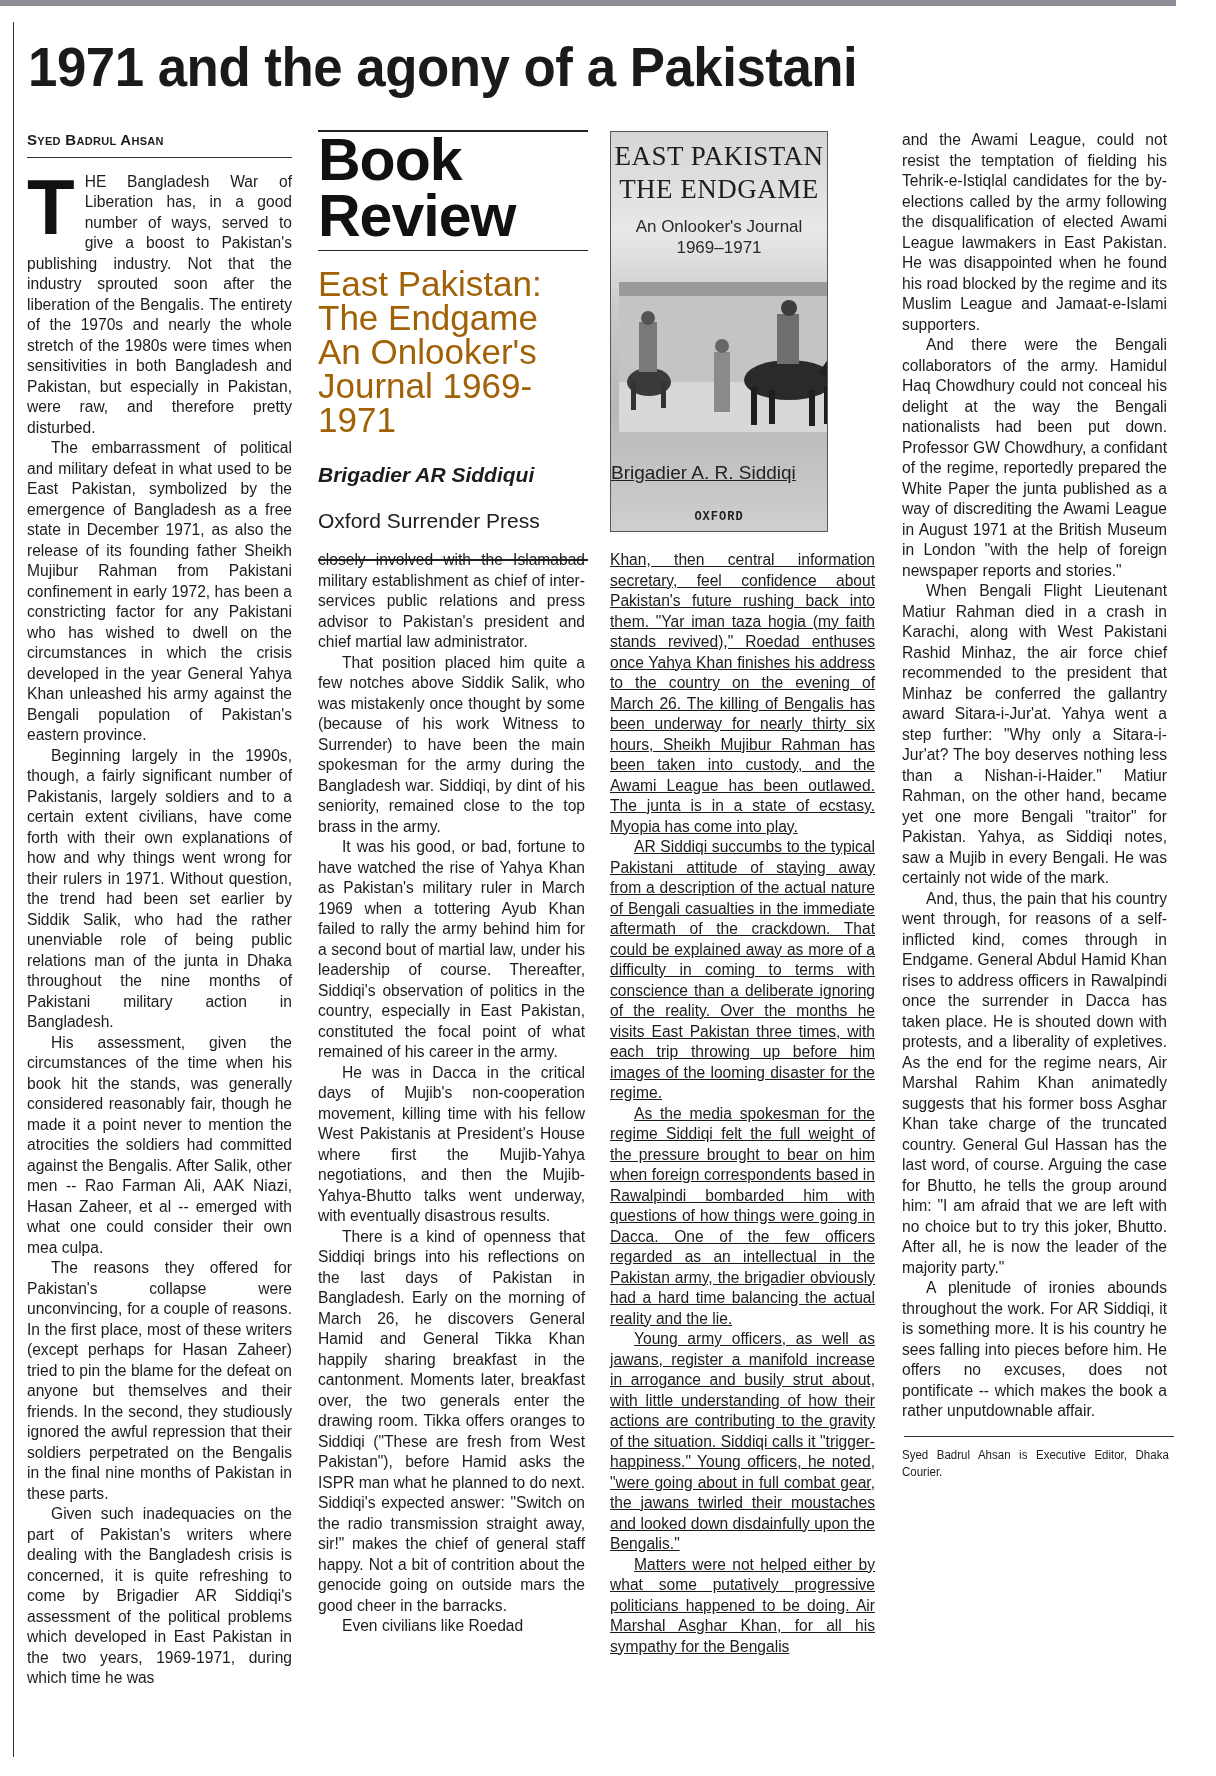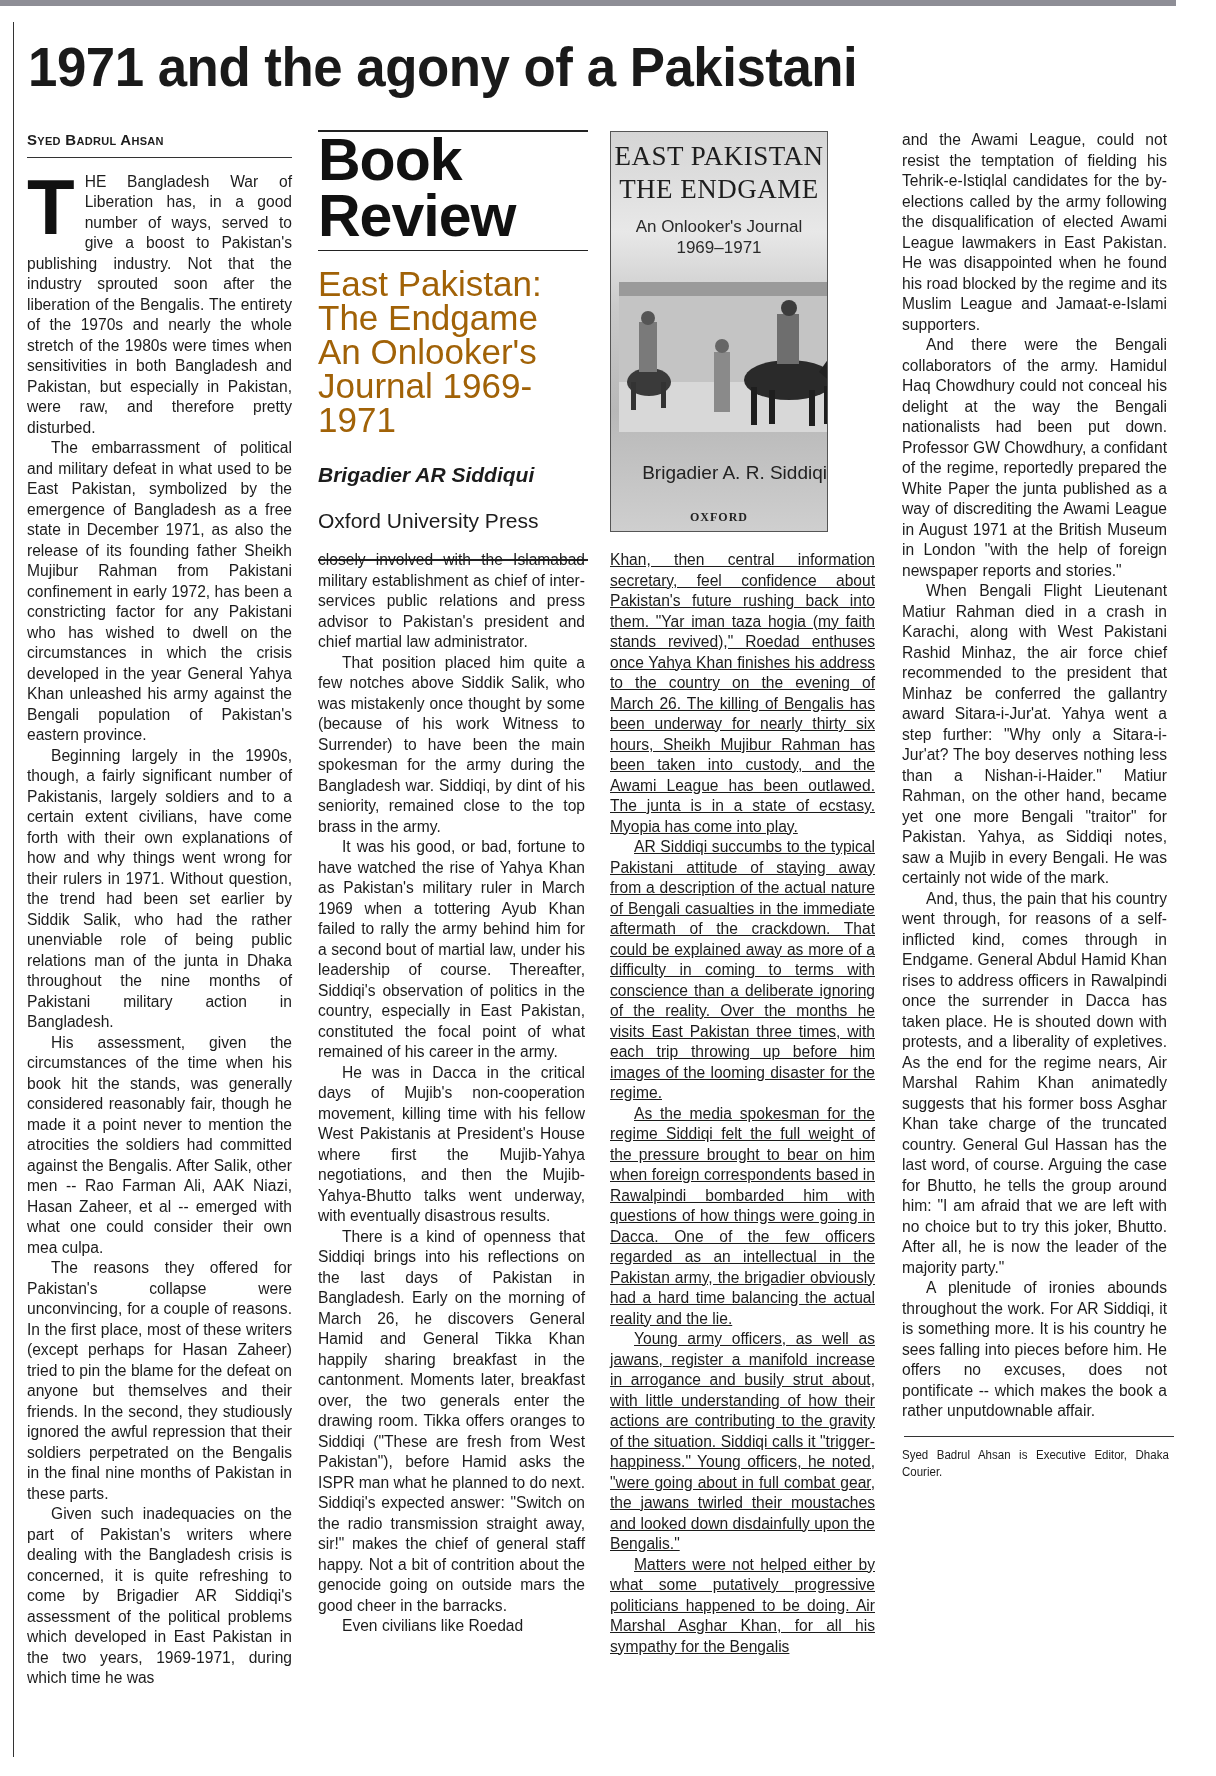--- a/index.html
+++ b/index.html
@@ -39,23 +39,23 @@
   .cover {
     position: absolute; left: 610px; top: 131px; width: 218px; height: 401px;
     background: linear-gradient(#d5d5d5 0%, #e8e8e8 25%, #c9c9c9 45%, #b8b8b8 70%, #cfcfcf 100%);
     border: 1px solid #555; box-sizing: border-box; overflow: hidden;
   }
   .cover .ct1 { position: absolute; left: 0; right: 0; top: 8px; text-align: center;
     font-family: "Liberation Serif", serif; font-size: 27px; line-height: 33px; color: #1e1e1e; letter-spacing: 0.5px; }
   .cover .ct2 { position: absolute; left: 0; right: 0; top: 84px; text-align: center;
     font-size: 17px; line-height: 21px; color: #2a2a2a; }
   .cover .scene { position: absolute; left: 8px; right: 8px; top: 150px; height: 150px; }
-  .cover .ca { position: absolute; left: 0; right: 0; top: 330px; text-align: right; font-size: 19px; color: #222; }
+  .cover .ca { position: absolute; left: 0; right: 0; top: 330px; text-align: left; font-size: 19px; color: #222; text-decoration: underline; }
   .cover .cp { position: absolute; left: 0; right: 0; top: 378px; text-align: center;
-    font-family: Liberation Serif, serif; font-size: 12px; font-weight: bold; letter-spacing: 1px; color: #222; }
+    font-family: Liberation Mono, monospace; font-size: 12px; font-weight: bold; letter-spacing: 1px; color: #222; }
   .col2 { left: 318px; top: 550px; width: 267px; }
   .col3 { left: 610px; top: 550px; width: 265px; text-decoration: underline; }
   .col4 { left: 902px; top: 130px; width: 265px; }
   .endrule { height: 1px; background: #333; margin: 14px 0 10px 2px; width: 270px; }
   .bio { font-size: 12.5px; line-height: 17px; text-align: justify; transform: scaleX(0.92); transform-origin: left top; width: 290px; }
 </style>
 </head>
 <body>
 
 <div class="topbar"></div>
@@ -80,21 +80,21 @@
     <div>Review</div>
   </div>
   <div class="rule" style="height:1px"></div>
   <div class="booktitle">
     <div>East Pakistan:</div>
     <div>The Endgame</div>
     <div>An Onlooker's</div>
     <div>Journal 1969-1971</div>
   </div>
   <div class="bookauthor">Brigadier AR Siddiqui</div>
-  <div class="publisher">Oxford University Press</div>
+  <div class="publisher">Oxford Surrender Press</div>
   <div class="rule"></div>
 </div>
 
 <div class="cover">
   <div class="ct1">
     <div>EAST PAKISTAN</div>
     <div>THE ENDGAME</div>
   </div>
   <div class="ct2">
     <div>An Onlooker's Journal</div>

